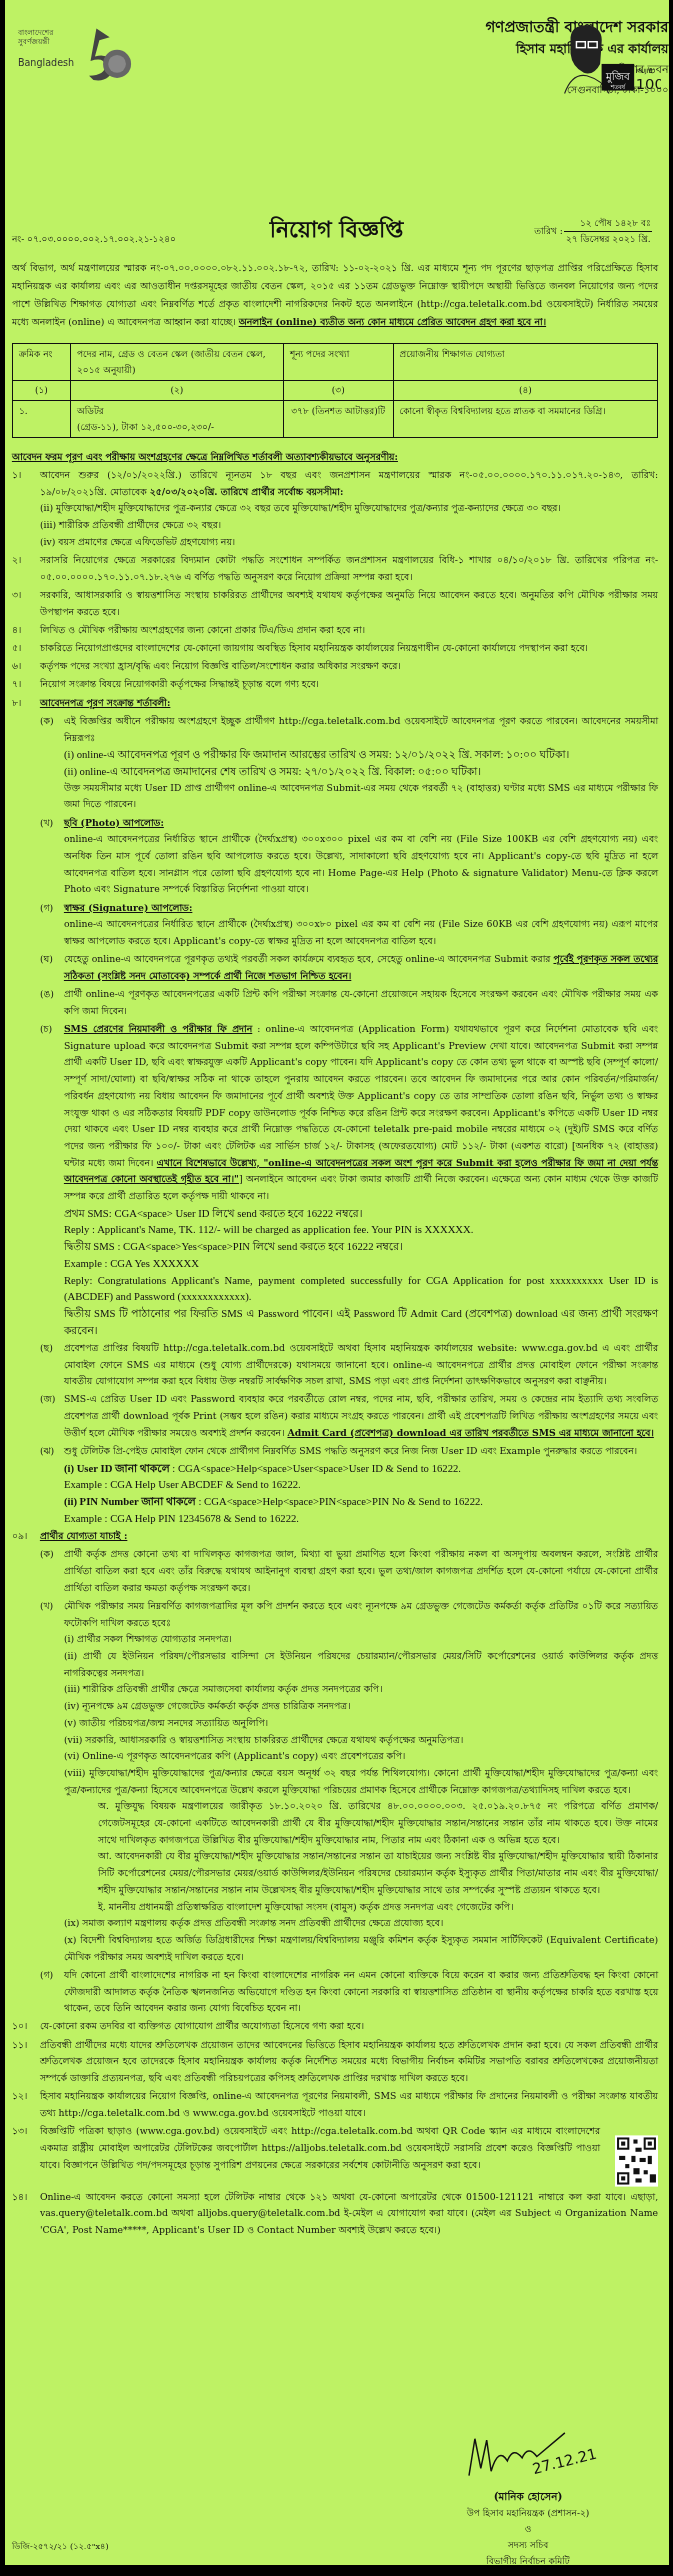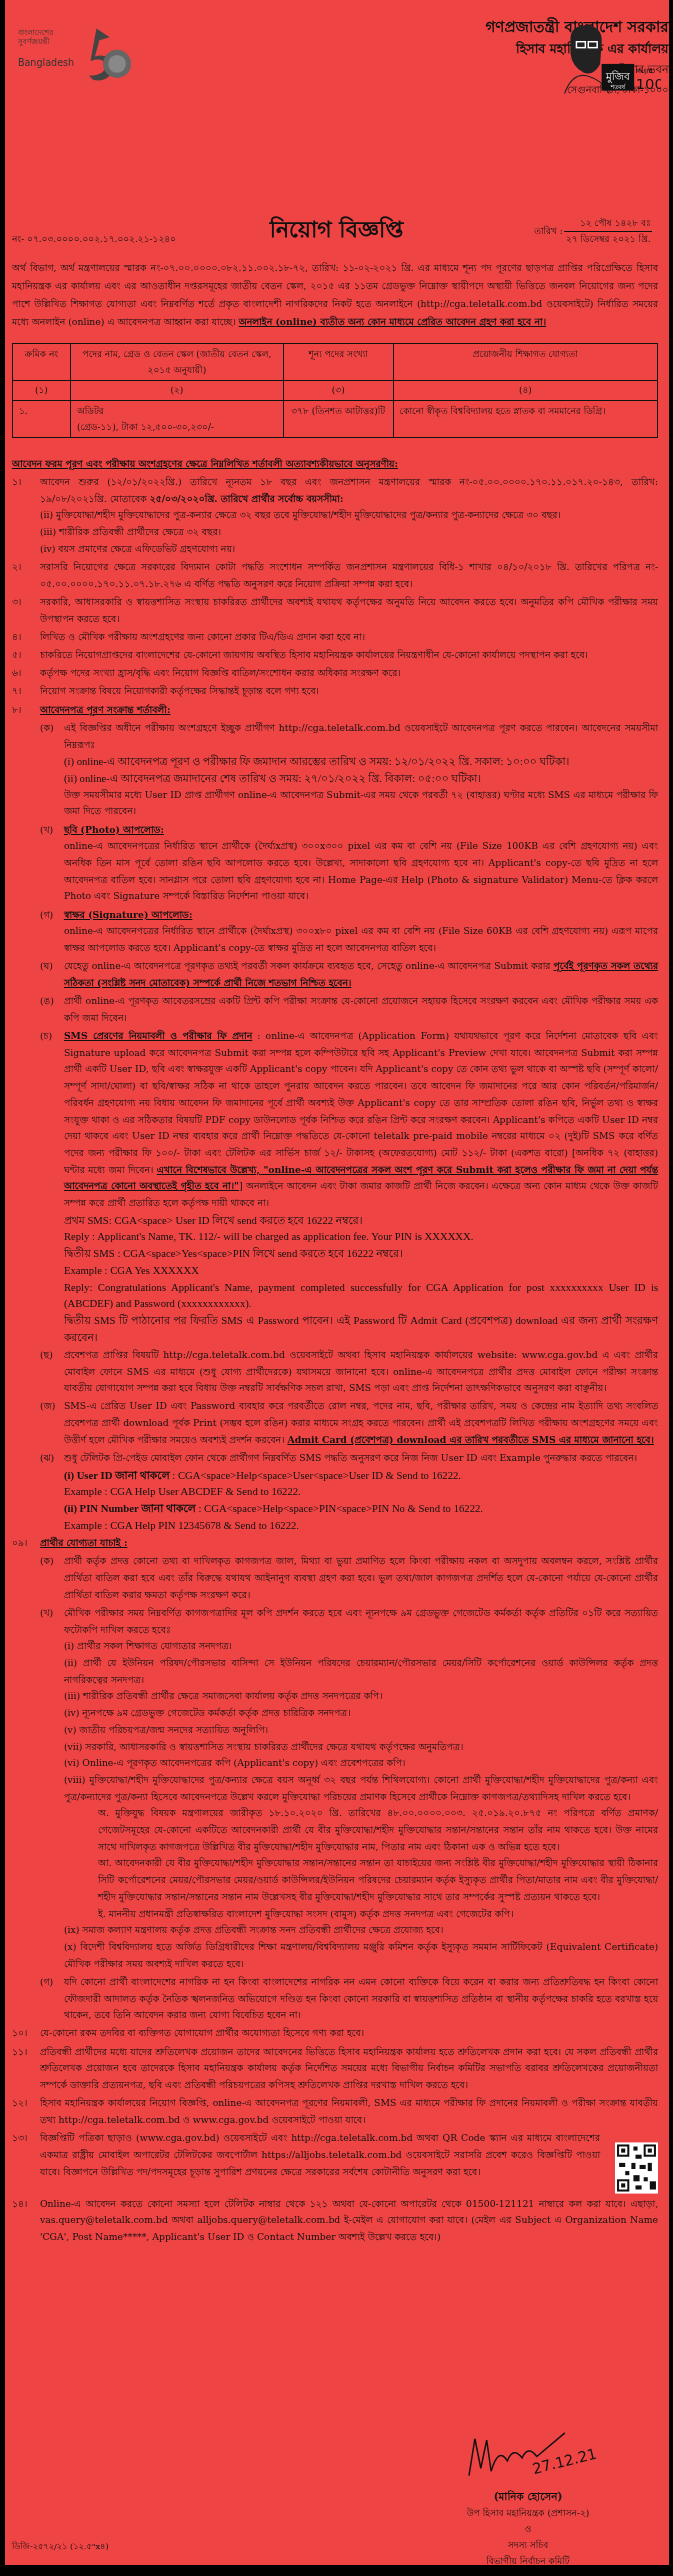--- a/index.html
+++ b/index.html
@@ -1,18 +1,18 @@
 <!DOCTYPE html>
 <html style="font-size:12px"><head>
 <meta charset="utf-8">
 <style>
   html, body { margin: 0; padding: 0; background: #000; }
   body { width: 673px; }
   .page {
-    width: 664px; margin: 0 auto; background: #ef4444; color: #111;
+    width: 664px; margin: 0 auto; background: #bef264; color: #111;
     font-family: "DejaVu Serif", "Liberation Serif", serif;
     font-size: 9.3px; line-height: 16.7px;
     padding: 6px 0 7.4px 0; min-height: 2565px; box-sizing: border-box;
     position: relative;
   }
   .header { position: relative; height: 185px; }
   .logo-left { position: absolute; left: 10.4px; top: 16.3px; width: 119px; height: 67px; }
   .logo-left .lt { position: absolute; left: 3px; top: 6px; font-size: 7.4px; line-height: 9px; color:#333; }
   .logo-left .lb { position: absolute; left: 3px; top: 33px; font-family: "DejaVu Sans", sans-serif; font-size: 9.6px; color:#333; }
   .logo-left .fifty { position: absolute; left: 65px; top: 4.4px; width: 52px; height: 59px; }
@@ -28,23 +28,23 @@
   .dateblk table { border-collapse: collapse; }
   .dateblk td { padding: 0 1.5px; line-height: 15px; }
   .dateblk .top { border-bottom: 0.7px solid #111; }
   .title { text-align: center; font-size: 22px; font-weight: bold; line-height: 33px; margin-top: 22px; }
   .content { padding: 0 10.4px 0 7.4px; }
   .intro { text-align: justify; font-size: 9.3px; line-height: 18px; margin-top: 13.3px; }
   .u { text-decoration: underline; }
   .b { font-weight: bold; }
   table.posts { width: 100%; border-collapse: collapse; margin-top: 12px; font-size: 9px; line-height: 16.3px; }
   table.posts th, table.posts td { border: 0.7px solid #111; padding: 1.5px 6px; vertical-align: top; font-weight: normal; }
-  table.posts th { text-align: center; }
+  table.posts th { text-align: left; }
   table.posts .c { text-align: center; }
-  .sec-head { margin-top: 18px; font-weight: bold; text-decoration: underline; }
+  .sec-head { margin-top: 11px; font-weight: bold; text-decoration: underline; }
   .item { display: flex; margin-top: 1.5px; text-align: justify; }
   .num { width: 28px; flex: none; }
   .body { flex: 1; }
   .sub { display: flex; margin-top: 1.5px; }
   .snum { width: 24px; flex: none; }
   .indent2 { padding-left: 34px; }
   .eng { font-family: "Liberation Serif", serif; font-size: 10.7px; }
   .qr-row { display: flex; }
   .qr { width: 43px; height: 52px; flex: none; margin-left: 15px; margin-top: 12px; }
   .sign { position: absolute; right: 59px; top: 2424px; text-align: center; font-size: 9px; line-height: 16.3px; width: 163px; }
@@ -200,21 +200,21 @@
           </div>
         </div>
 
         <div class="sub">
           <div class="snum">(ঘ)</div>
           <div class="body"><span>যেহেতু online-এ আবেদনপত্রে পূরণকৃত তথ্যই পরবর্তী সকল কার্যক্রমে ব্যবহৃত হবে, সেহেতু online-এ আবেদনপত্র Submit করার </span><span class="u b">পূর্বেই পূরণকৃত সকল তথ্যের সঠিকতা (সংশ্লিষ্ট সনদ মোতাবেক) সম্পর্কে প্রার্থী নিজে শতভাগ নিশ্চিত হবেন।</span></div>
         </div>
 
         <div class="sub">
           <div class="snum">(ঙ)</div>
-          <div class="body">প্রার্থী online-এ পূরণকৃত আবেতরসম্রের একটি প্রিন্ট কপি পরীক্ষা সংক্রান্ত যে-কোনো প্রয়োজনে সহায়ক হিসেবে সংরক্ষণ করবেন এবং মৌখিক পরীক্ষার সময় এক কপি জমা দিবেন।</div>
+          <div class="body">প্রার্থী online-এ পূরণকৃত আবেদনপত্রের একটি প্রিন্ট কপি পরীক্ষা সংক্রান্ত যে-কোনো প্রয়োজনে সহায়ক হিসেবে সংরক্ষণ করবেন এবং মৌখিক পরীক্ষার সময় এক কপি জমা দিবেন।</div>
         </div>
 
         <div class="sub">
           <div class="snum">(চ)</div>
           <div class="body">
             <span class="u b">SMS প্রেরণের নিয়মাবলী ও পরীক্ষার ফি প্রদান</span><span> : online-এ আবেদনপত্র (Application Form) যথাযথভাবে পূরণ করে নির্দেশনা মোতাবেক ছবি এবং Signature upload করে আবেদনপত্র Submit করা সম্পন্ন হলে কম্পিউটারে ছবি সহ Applicant's Preview দেখা যাবে। আবেদনপত্র Submit করা সম্পন্ন প্রার্থী একটি User ID, ছবি এবং স্বাক্ষরযুক্ত একটি Applicant's copy পাবেন। যদি Applicant's copy তে কোন তথ্য ভুল থাকে বা অস্পষ্ট ছবি (সম্পূর্ণ কালো/সম্পূর্ণ সাদা/ঘোলা) বা ছবি/স্বাক্ষর সঠিক না থাকে তাহলে পুনরায় আবেদন করতে পারবেন। তবে আবেদন ফি জমাদানের পরে আর কোন পরিবর্তন/পরিমার্জন/পরিবর্ধন গ্রহণযোগ্য নয় বিধায় আবেদন ফি জমাদানের পূর্বে প্রার্থী অবশ্যই উক্ত Applicant's copy তে তার সাম্প্রতিক তোলা রঙিন ছবি, নির্ভুল তথ্য ও স্বাক্ষর সংযুক্ত থাকা ও এর সঠিকতার বিষয়টি PDF copy ডাউনলোড পূর্বক নিশ্চিত করে রঙিন প্রিন্ট করে সংরক্ষণ করবেন। Applicant's কপিতে একটি User ID নম্বর দেয়া থাকবে এবং User ID নম্বর ব্যবহার করে প্রার্থী নিম্নোক্ত পদ্ধতিতে যে-কোনো teletalk pre-paid mobile নম্বরের মাধ্যমে ০২ (দুই)টি SMS করে বর্ণিত পদের জন্য পরীক্ষার ফি ১০০/- টাকা এবং টেলিটক এর সার্ভিস চার্জ ১২/- টাকাসহ (অফেরতযোগ্য) মোট ১১২/- টাকা (একশত বারো) [অনধিক ৭২ (বাহাত্তর) ঘন্টার মধ্যে জমা দিবেন। </span><span class="u b">এখানে বিশেষভাবে উল্লেখ্য, "online-এ আবেদনপত্রের সকল অংশ পূরণ করে Submit করা হলেও পরীক্ষার ফি জমা না দেয়া পর্যন্ত আবেদনপত্র কোনো অবস্থাতেই গৃহীত হবে না।"</span><span>] অনলাইনে আবেদন এবং টাকা জমার কাজটি প্রার্থী নিজে করবেন। এক্ষেত্রে অন্য কোন মাধ্যম থেকে উক্ত কাজটি সম্পন্ন করে প্রার্থী প্রতারিত হলে কর্তৃপক্ষ দায়ী থাকবে না।</span>
             <div class="eng">
               <div>প্রথম SMS: CGA&lt;space&gt; User ID লিখে send করতে হবে 16222 নম্বরে।</div>
               <div>Reply : Applicant's Name, TK. 112/- will be charged as application fee. Your PIN is XXXXXX.</div>
               <div>দ্বিতীয় SMS : CGA&lt;space&gt;Yes&lt;space&gt;PIN লিখে send করতে হবে 16222 নম্বরে।</div>

